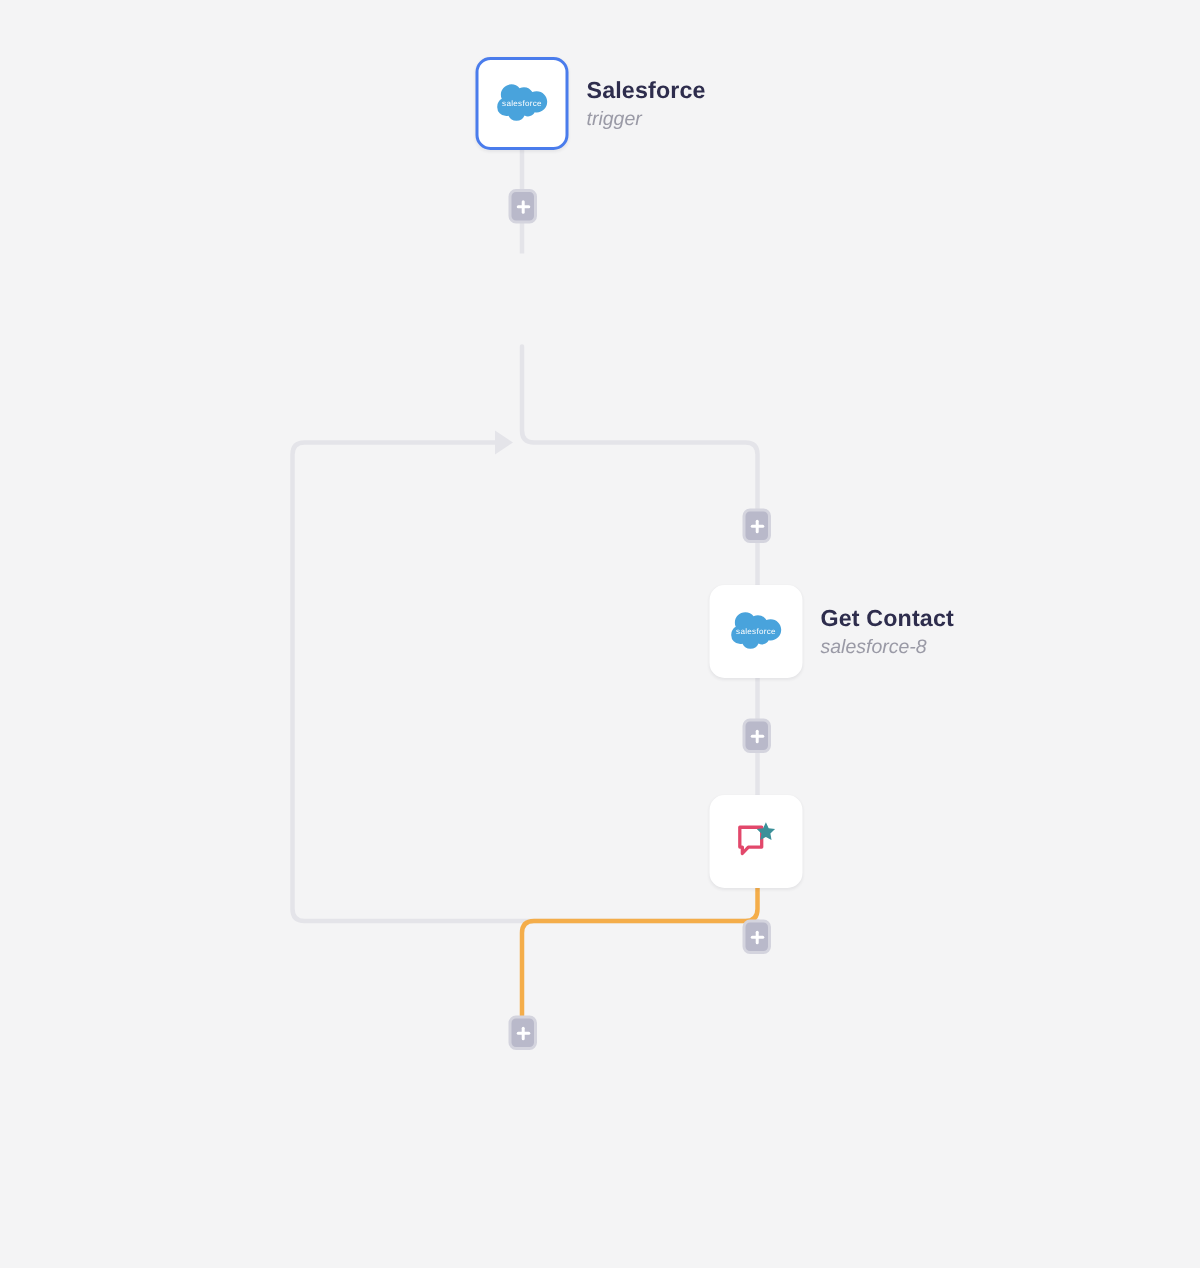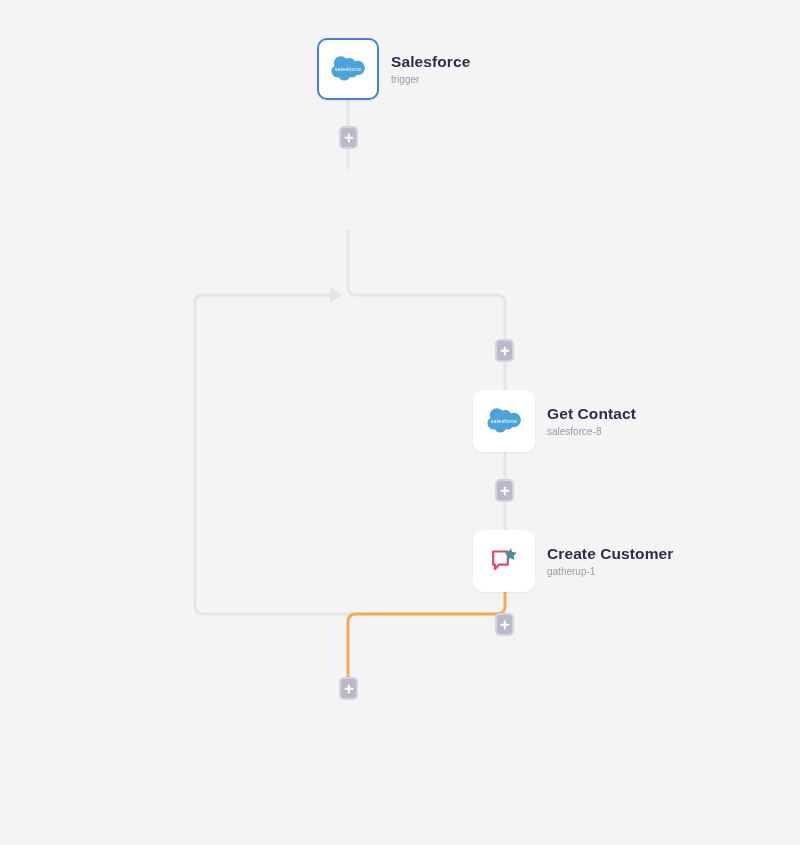--- a/index.html
+++ b/index.html
@@ -58,23 +58,24 @@
     white-space: nowrap;
   }
   .node-title {
     font-size: 15.5px;
     font-weight: bold;
     color: #2e2d4d;
     letter-spacing: 0.1px;
     line-height: 1.1;
   }
   .node-sub {
-    font-size: 10px;
+    font-size: 13px;
     color: #9a9aa6;
     line-height: 1.1;
+    font-style: italic;
   }
 
   
   .plus-btn {
     position: absolute;
     width: 19px;
     height: 23px;
     border-radius: 5px;
     background: #b9b9ca;
     border: 2px solid #d4d4de;
@@ -157,24 +158,20 @@
 
   <div class="node" style="left:473px; top:530px;">
     <div class="node-card plain">
       <span>
         <svg class="icon-svg" width="32" height="32" viewBox="0 0 32 32" xmlns="http://www.w3.org/2000/svg">
           <path d="M5.2 6.5 h14.6 v13.2 h-8.9 l-4.0 4.3 v-4.3 h-1.7 z" fill="none" stroke="#e2486b" stroke-width="2.2" stroke-linejoin="round"></path>
           <path d="M22.6 3.2 l1.85 3.9 4.25.6 -3.1 3.0 .75 4.25 -3.75-2.0 -3.75 2.0 .75-4.25 -3.1-3.0 4.25-.6 z" fill="#3c9099"></path>
         </svg>
       </span>
     </div>
-    <div class="node-text">
-      <div class="node-title">Create Customer</div>
-      <div class="node-sub">gatherup-1</div>
-    </div>
   </div>
 
   <div class="plus-btn" style="left:339px; top:126px;"></div>
   <div class="plus-btn" style="left:495px; top:339px;"></div>
   <div class="plus-btn" style="left:495px; top:479px;"></div>
   <div class="plus-btn" style="left:495px; top:613px;"></div>
   <div class="plus-btn" style="left:339px; top:677px;"></div>
 
 </div>
 

